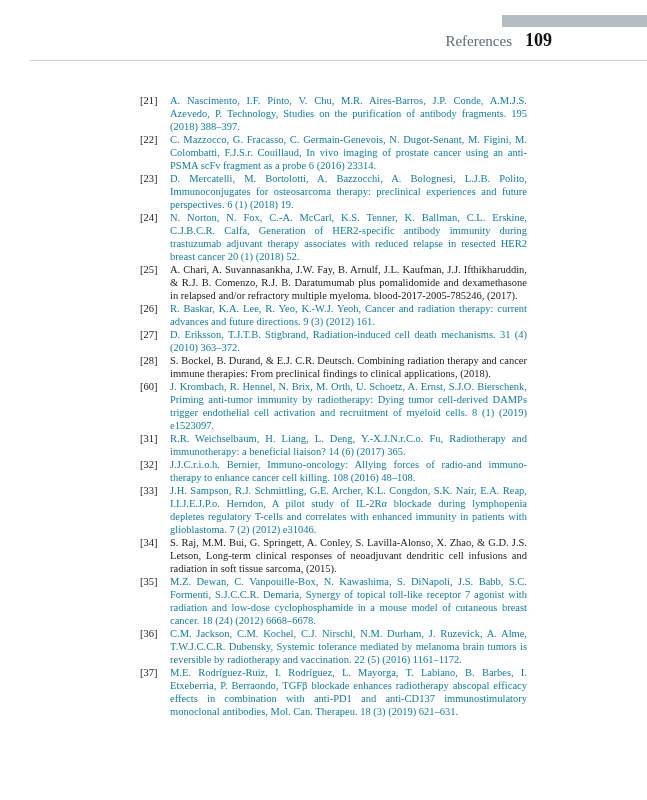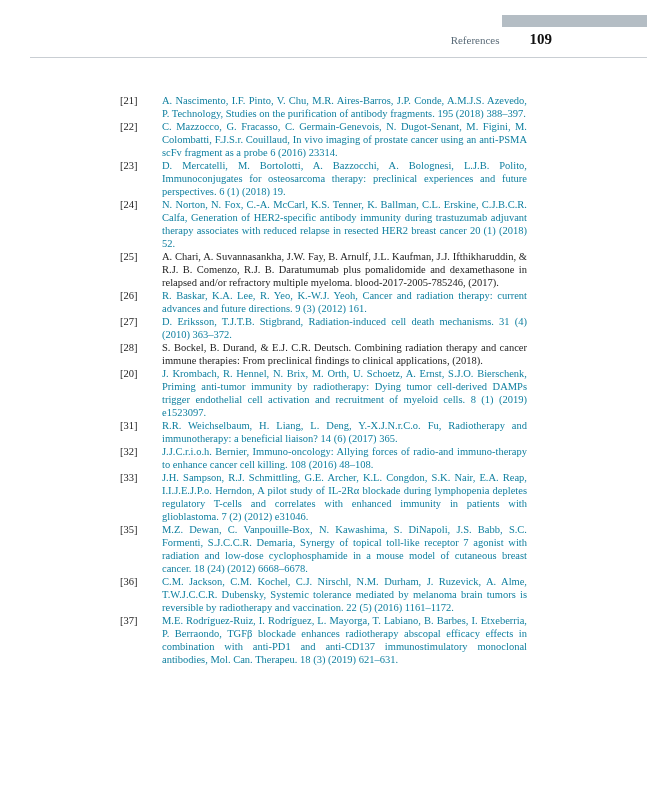--- a/index.html
+++ b/index.html
@@ -29,43 +29,44 @@
     position:absolute;
     top:0;
     left:30px;
     right:0;
     padding:30px 95px 9px 0;
     border-bottom:1px solid var(--rule);
     text-align:right;
   }
   .header-title{
     color:var(--header-title);
-    font-size:11px;
-    margin-right:30px;
+    font-size:15px;
+    margin-right:13px;
   }
   .page-number{
     color:#111;
-    font-size:15px;
+    font-size:18px;
     font-weight:bold;
   }
   .content{
     position:absolute;
     top:94px;
     left:120px;
     right:120px;
   }
   .ref-list{
     list-style:none;
   }
   .ref{
     display:grid;
     grid-template-columns:24px 1fr;
-    column-gap:18px;
+    column-gap:6px;
     font-size:10.5px;
     line-height:13px;
+    margin-left:20px;
   }
   .ref-number{
     color:var(--body-text);
     white-space:nowrap;
   }
   .ref-text{
     text-align:justify;
     color:var(--body-text);
   }
   .ref.link .ref-text{
@@ -121,39 +122,43 @@
     <span class="ref-text">D. Eriksson, T.J.T.B. Stigbrand, Radiation-induced cell death mechanisms. 31 (4) (2010) 363–372.</span>
   </li>
 
   <li class="ref plain">
     <span class="ref-number">[28]</span>
     <span class="ref-text">S. Bockel, B. Durand, &amp; E.J. C.R. Deutsch. Combining radiation therapy and cancer immune therapies: From preclinical findings to clinical applications, (2018).</span>
   </li>
 
 
   <li class="ref link">
-    <span class="ref-number">[20]</span>
+    <span class="ref-number">[60]</span>
     <span class="ref-text">J. Krombach, R. Hennel, N. Brix, M. Orth, U. Schoetz, A. Ernst, S.J.O. Bierschenk, Priming anti-tumor immunity by radiotherapy: Dying tumor cell-derived DAMPs trigger endothelial cell activation and recruitment of myeloid cells. 8 (1) (2019) e1523097.</span>
   </li>
 
   <li class="ref link">
     <span class="ref-number">[31]</span>
     <span class="ref-text">R.R. Weichselbaum, H. Liang, L. Deng, Y.-X.J.N.r.C.o. Fu, Radiotherapy and immunotherapy: a beneficial liaison? 14 (6) (2017) 365.</span>
   </li>
 
   <li class="ref link">
     <span class="ref-number">[32]</span>
     <span class="ref-text">J.J.C.r.i.o.h. Bernier, Immuno-oncology: Allying forces of radio-and immuno-therapy to enhance cancer cell killing. 108 (2016) 48–108.</span>
   </li>
 
   <li class="ref link">
     <span class="ref-number">[33]</span>
     <span class="ref-text">J.H. Sampson, R.J. Schmittling, G.E. Archer, K.L. Congdon, S.K. Nair, E.A. Reap, I.I.J.E.J.P.o. Herndon, A pilot study of IL-2Rα blockade during lymphopenia depletes regulatory T-cells and correlates with enhanced immunity in patients with glioblastoma. 7 (2) (2012) e31046.</span>
   </li>
 
+  <li class="ref plain">
+    <span class="ref-number">[34]</span>
+    <span class="ref-text">S. Raj, M.M. Bui, G. Springett, A. Conley, S. Lavilla-Alonso, X. Zhao, &amp; G.D. J.S. Letson, Long-term clinical responses of neoadjuvant dendritic cell infusions and radiation in soft tissue sarcoma, (2015).</span>
+  </li>
 
   <li class="ref link">
     <span class="ref-number">[35]</span>
     <span class="ref-text">M.Z. Dewan, C. Vanpouille-Box, N. Kawashima, S. DiNapoli, J.S. Babb, S.C. Formenti, S.J.C.C.R. Demaria, Synergy of topical toll-like receptor 7 agonist with radiation and low-dose cyclophosphamide in a mouse model of cutaneous breast cancer. 18 (24) (2012) 6668–6678.</span>
   </li>
 
   <li class="ref link">
     <span class="ref-number">[36]</span>
     <span class="ref-text">C.M. Jackson, C.M. Kochel, C.J. Nirschl, N.M. Durham, J. Ruzevick, A. Alme, T.W.J.C.C.R. Dubensky, Systemic tolerance mediated by melanoma brain tumors is reversible by radiotherapy and vaccination. 22 (5) (2016) 1161–1172.</span>
   </li>

